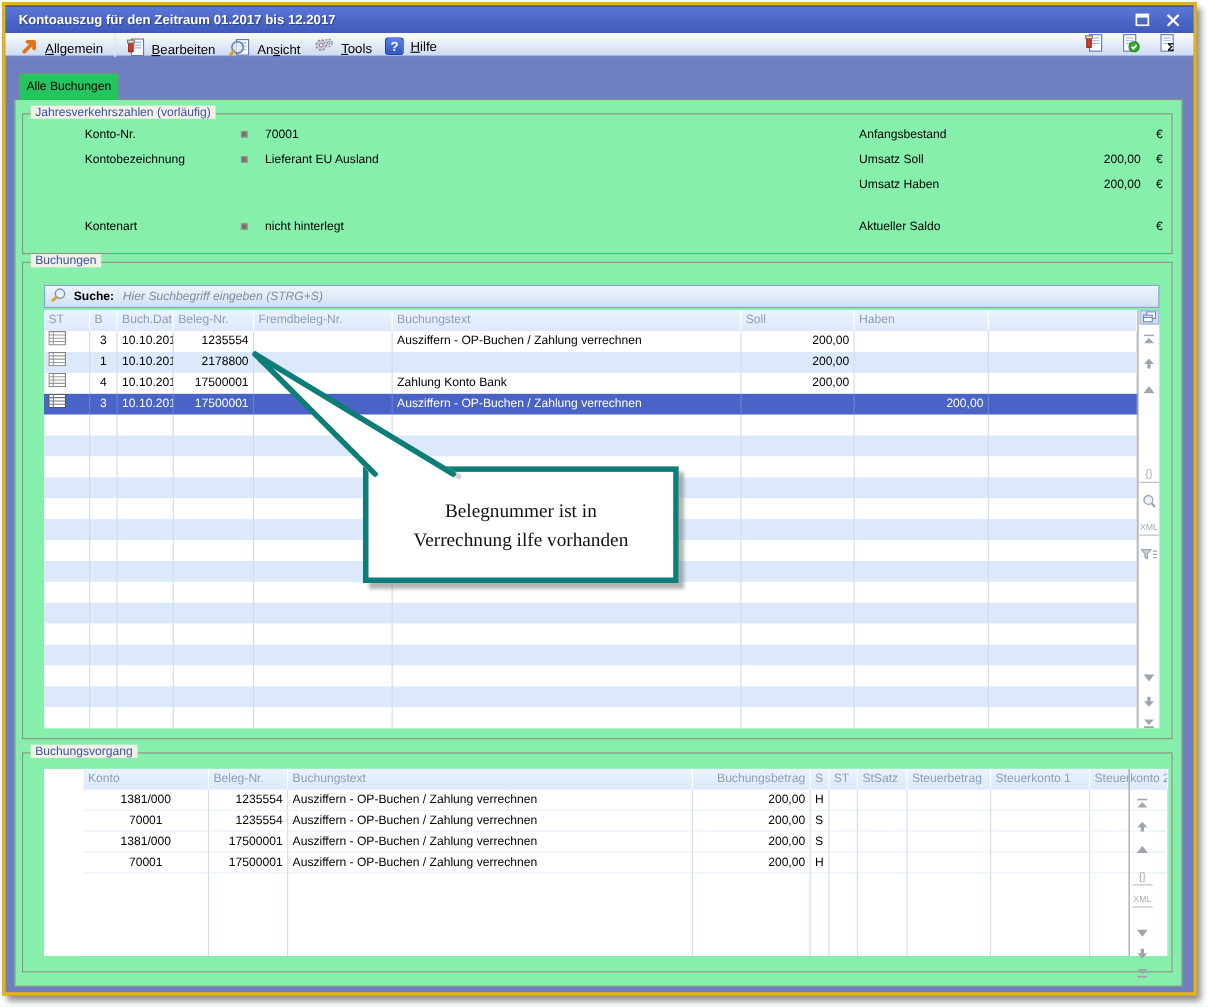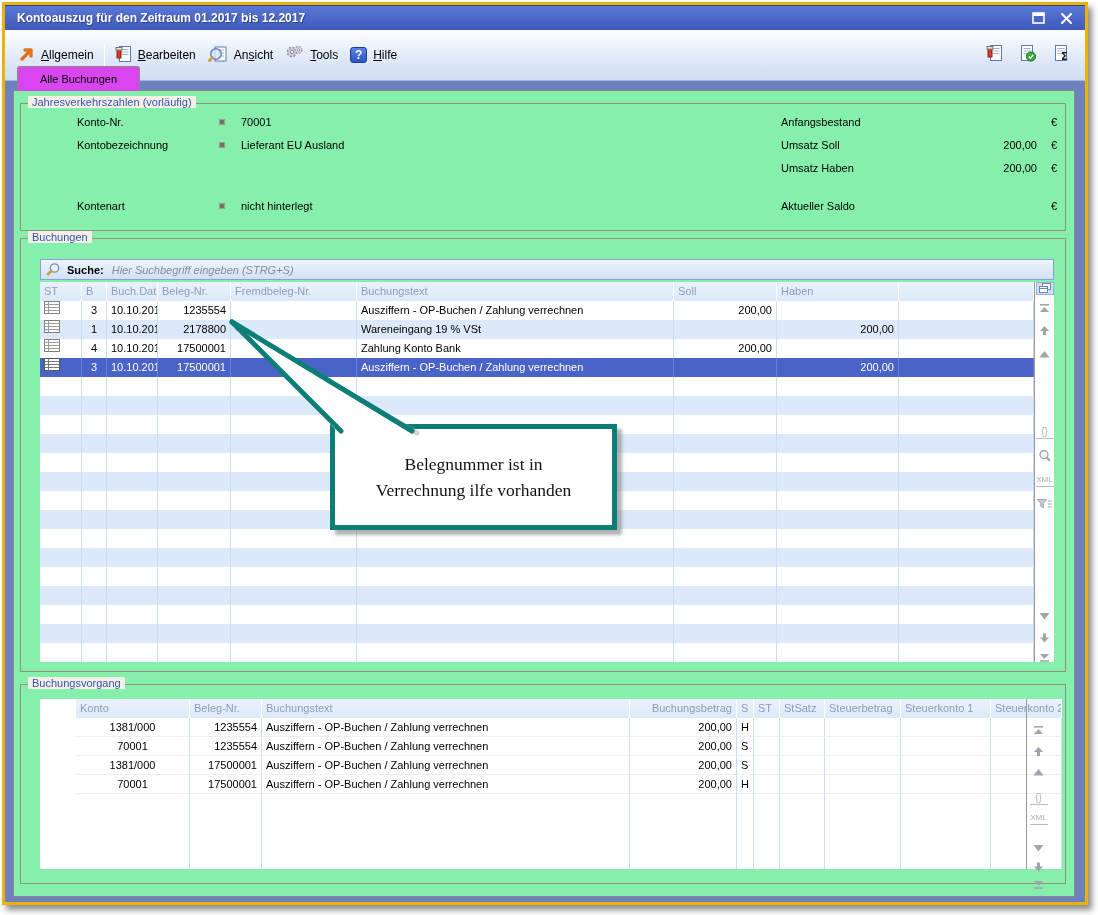--- a/index.html
+++ b/index.html
@@ -12,32 +12,32 @@
             background:#6d81c1; border:3px solid #eab308;
             box-shadow:4px 5px 6px rgba(0,0,0,.45); }
   .titlebar { position:absolute; left:0; top:0; right:0; height:25px;
               background:linear-gradient(#5b77d6 0%, #4a67c8 55%, #3f5cbd 100%);
               border-top:1px solid #2b3f95; display:flex; align-items:center; }
   .title-text { color:#fff; font-weight:bold; font-size:12px; padding-left:12px;
                 text-shadow:1px 1px 1px rgba(0,0,0,.35); }
   .win-controls { margin-left:auto; display:flex; gap:10px; padding-right:10px; }
   .win-btn { width:18px; height:16px; display:flex; align-items:center; justify-content:center; cursor:default; }
 
-  .toolbar { position:absolute; left:0; top:25px; right:0; height:51px;
+  .toolbar { position:absolute; left:0; top:25px; right:0; height:21px;
              background:linear-gradient(#fdfeff, #dfe8f7 60%, #cfdcf2);
-             border-bottom:1px solid #a8b8d8; display:flex; align-items:center; }
+             border-bottom:1px solid #a8b8d8; display:flex; align-items:flex-start; }
   .menu-item { display:flex; align-items:center; gap:6px; font-size:12px; color:#000;
                padding:4px 6px; cursor:default; }
   .menu-item u { text-decoration:underline; }
   .tb-sep { width:1px; height:22px; background:#9fb0cd; margin:0 4px; border-right:1px solid #fff; }
   .tb-right { margin-left:auto; display:flex; gap:16px; padding-right:14px; }
 
   
-  .tab { position:absolute; left:12px; top:61px; height:25px; padding:0 22px;
-         background:#d946ef; border:1px solid #8b8b7e; border-bottom:none;
+  .tab { position:absolute; left:12px; top:61px; height:25px; padding:0 6px;
+         background:#22c55e; border:1px solid #8b8b7e; border-bottom:none;
          border-radius:3px 3px 0 0; display:flex; align-items:center;
          font-size:11px; color:#000; z-index:3; }
   .page { position:absolute; left:8px; top:85px; width:1062px; height:807px;
           background:#86efac; border:1px solid #8b8b7e; z-index:2; }
 
   .group { position:absolute; border:1px solid #90917f; }
   .group-label { position:absolute; top:-8px; left:7px; background:#f3f1e6;
                  padding:0 4px; font-size:11px; color:#3a50ae; white-space:nowrap; }
 
   
@@ -292,21 +292,20 @@
           </div>
           <div class="trow alt" style="width:994px;">
             <div class="cell c-st"><svg class="st-ico" width="16" height="13" viewBox="0 0 16 13">
                   <rect x="0.5" y="0.5" width="15" height="12" fill="#fff" stroke="#808080"></rect>
                   <path d="M0.5 3.5 h15 M0.5 6.5 h15 M0.5 9.5 h15 M4.5 0.5 v12" stroke="#9a9a9a"></path>
                 </svg></div>
             <div class="cell ctr">1</div>
             <div class="cell">10.10.2017</div>
             <div class="cell num">2178800</div>
             <div class="cell"></div>
-            <div class="cell">Wareneingang 19 % VSt</div>
             <div class="cell num"></div>
             <div class="cell num">200,00</div>
             <div class="cell"></div>
           </div>
           <div class="trow" style="width:994px;">
             <div class="cell c-st"><svg class="st-ico" width="16" height="13" viewBox="0 0 16 13">
                   <rect x="0.5" y="0.5" width="15" height="12" fill="#fff" stroke="#808080"></rect>
                   <path d="M0.5 3.5 h15 M0.5 6.5 h15 M0.5 9.5 h15 M4.5 0.5 v12" stroke="#9a9a9a"></path>
                 </svg></div>
             <div class="cell ctr">4</div>

